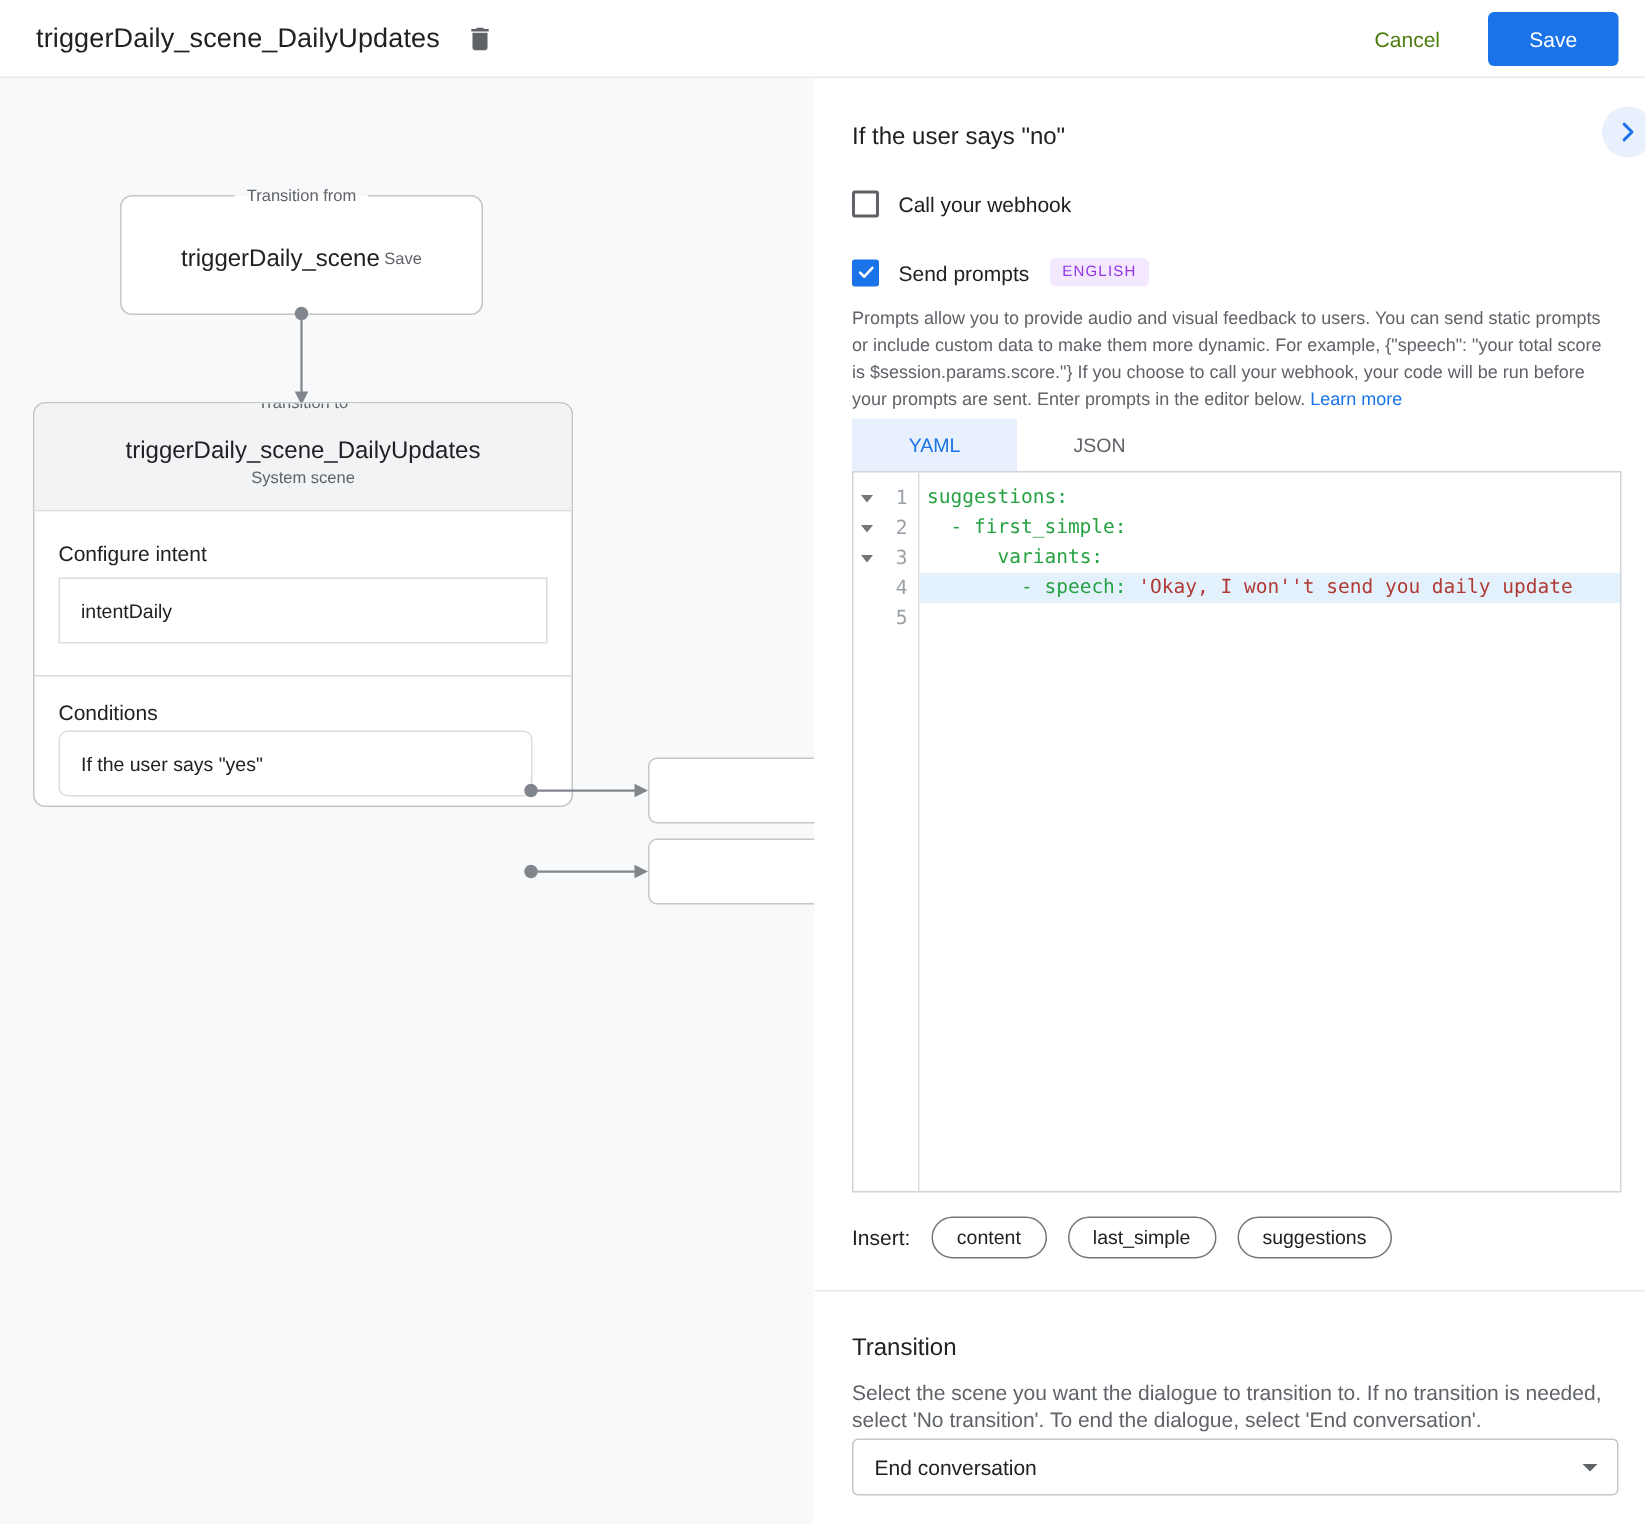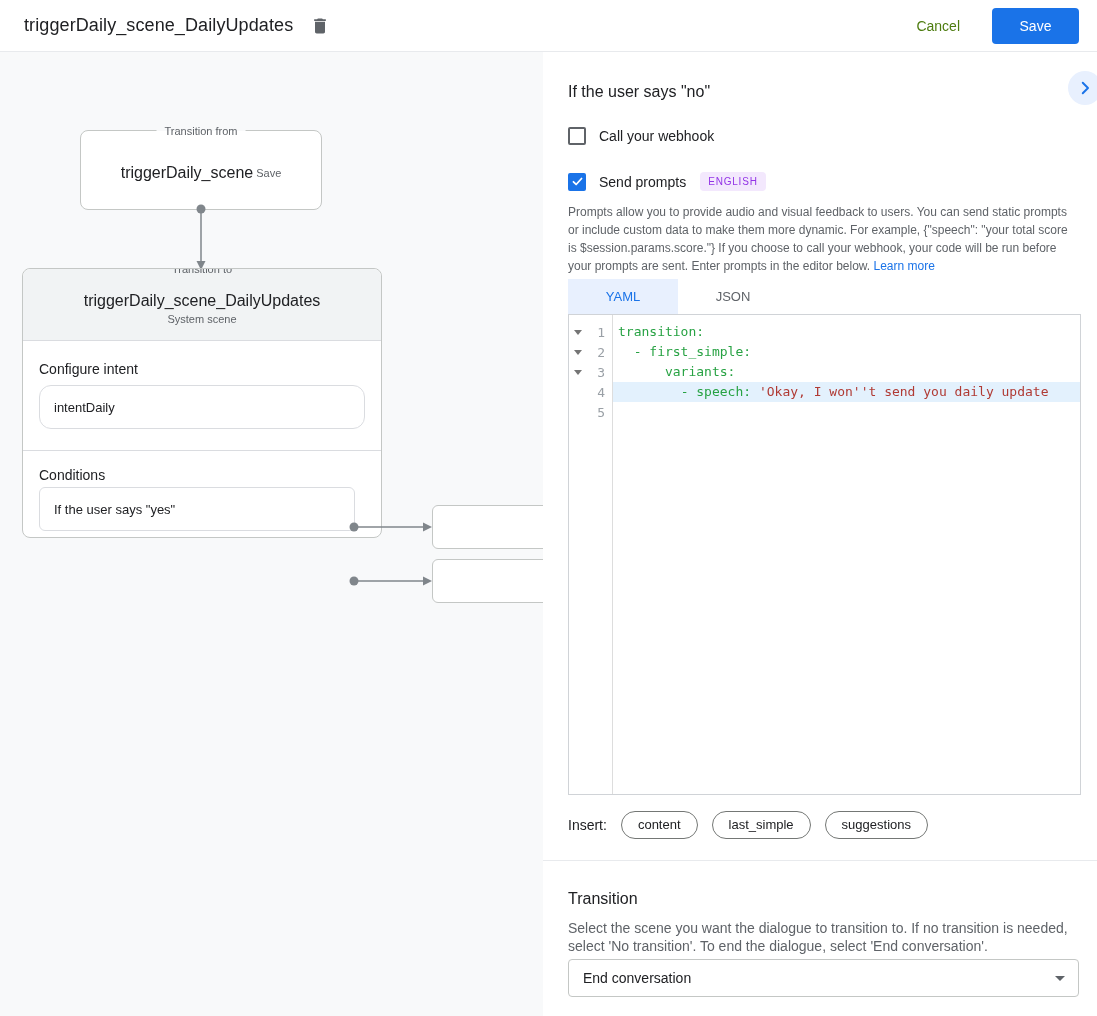--- a/index.html
+++ b/index.html
@@ -40,21 +40,21 @@
   .node-title { font-size:16px; color:#202124; }
   .node-sub { font-size:11px; color:#5f6368; }
   .to-box { left:22px; top:216px; width:360px; height:270px; overflow:hidden; }
   .to-header {
     background:#f1f3f4; border-bottom:1px solid #dadce0; height:72px;
     border-radius:7px 7px 0 0;
     display:flex; flex-direction:column; align-items:center; justify-content:center; gap:3px; padding-top:8px;
   }
   .section-label { font-size:14px; color:#202124; margin:20px 16px 8px 16px; }
   .intent-field {
-    margin:0 16px; height:44px; border:1px solid #dadce0; border-radius:12px;
+    margin:0 16px; height:44px; border:1px solid #dadce0; border-radius:0;
     display:flex; align-items:center; padding-left:14px; font-size:13px; background:#fff;
   }
   .inner-divider { border-top:1px solid #dadce0; margin-top:21px; }
   .cond-label { font-size:14px; margin:16px 16px 4px 16px; }
   .cond-list { display:flex; flex-direction:column; gap:10px; margin:0 0 0 16px; width:316px; }
   .condition-row {
     height:44px; border:1px solid #dadce0; border-radius:6px; background:#fff;
     display:flex; align-items:center; padding-left:14px; font-size:13px; cursor:pointer;
   }
   .condition-row.selected { background:#e8f0fe; border:1px solid #1a73e8; }
@@ -251,21 +251,21 @@
         <div class="gutter-row">
           <span class="fold hidden"></span>
           <span class="lnum">4</span>
         </div>
         <div class="gutter-row">
           <span class="fold hidden"></span>
           <span class="lnum">5</span>
         </div>
       </div>
     <div class="code">
-        <div class="code-row"><span class="tk-k">transition:</span></div>
+        <div class="code-row"><span class="tk-k">suggestions:</span></div>
         <div class="code-row"><span class="tk-p">  </span><span class="tk-k">- first_simple:</span></div>
         <div class="code-row"><span class="tk-p">      </span><span class="tk-k">variants:</span></div>
         <div class="code-row hl"><span class="tk-p">        </span><span class="tk-k">- speech:</span><span class="tk-p"> </span><span class="tk-s">'Okay, I won''t send you daily update</span></div>
         <div class="code-row"></div>
       </div>
   </div>
 
   <div class="insert-row">
     <span class="ins-label">Insert:</span>
     <div class="chips">

